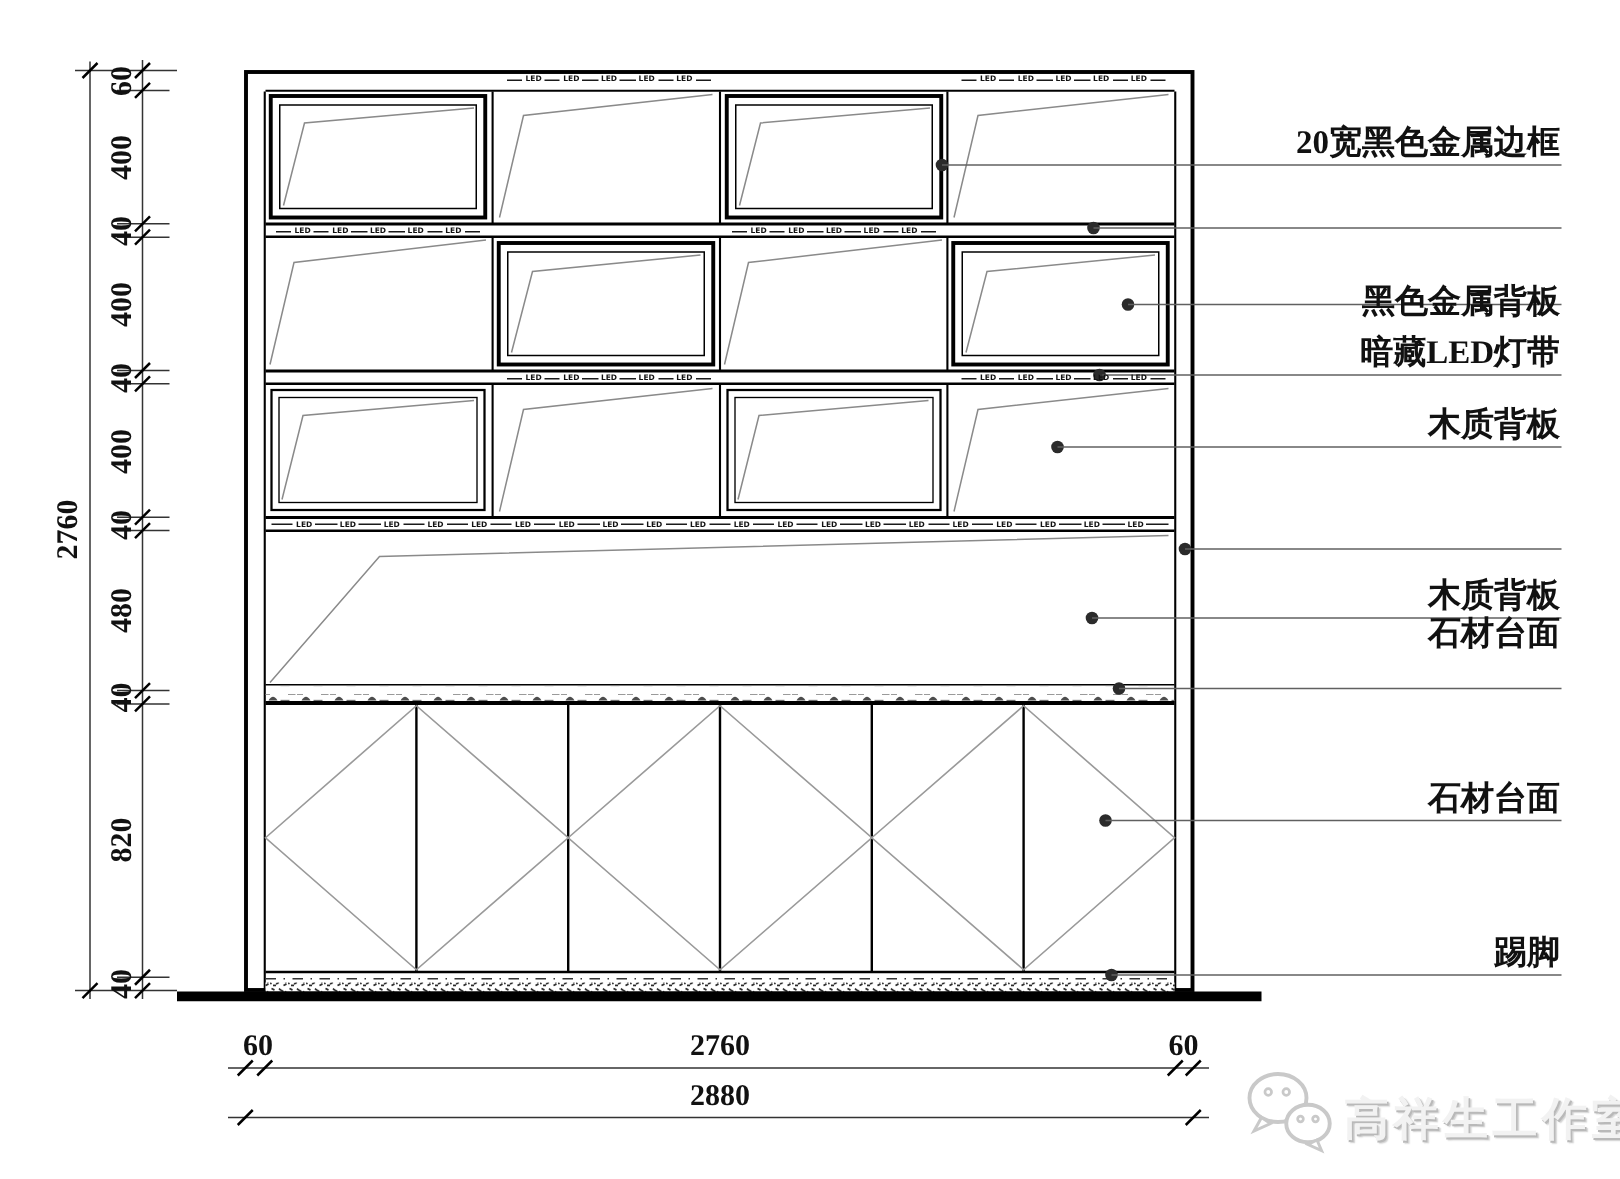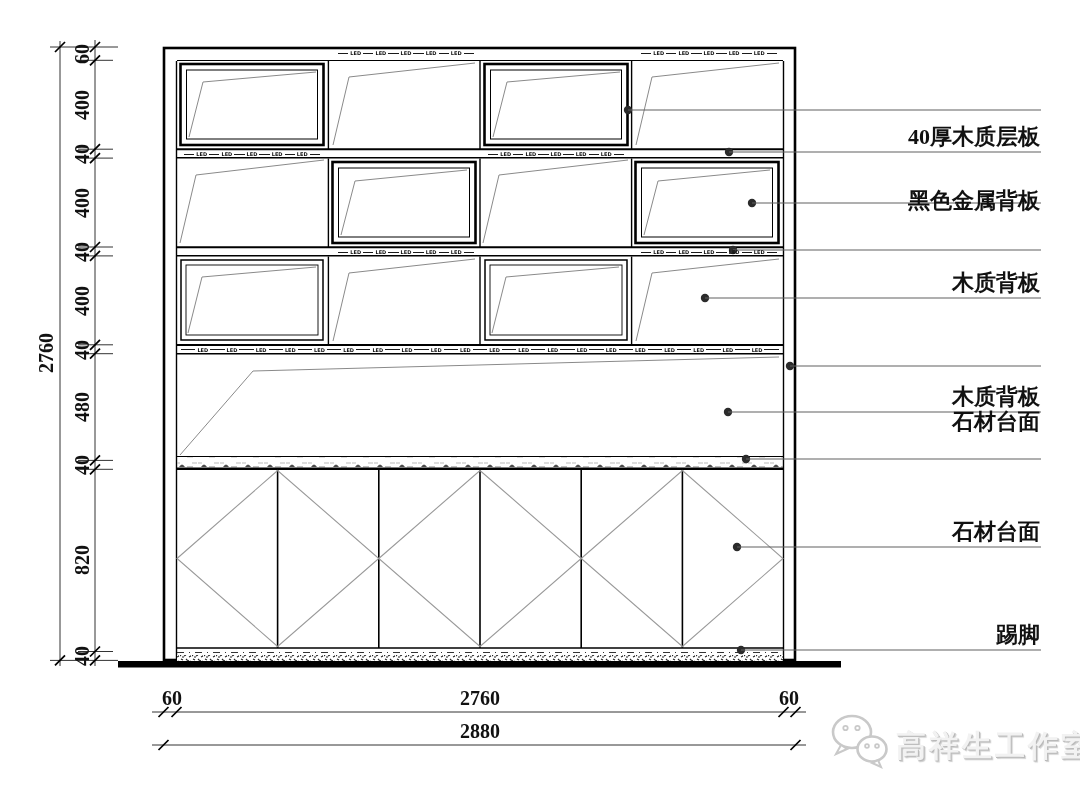--- a/index.html
+++ b/index.html
@@ -318,22 +318,23 @@
       <span class="lt">LED</span>
       <span class="ld"></span>
       <span class="lt">LED</span>
       <span class="ld"></span>
       <span class="lt">LED</span>
       <span class="ld"></span>
       <span class="lt">LED</span>
       <span class="ld"></span>
     </div>
 
-  <div class="callout" style="top:124px;">40厚木质层板</div>
+  <div class="callout" style="top:82px;">20宽黑色金属边框</div>
   <div class="callout" style="top:188px;">黑色金属背板</div>
+  <div class="callout" style="top:222px;">暗藏LED灯带</div>
   <div class="callout" style="top:270px;">木质背板</div>
   <div class="callout" style="top:384px;">木质背板</div>
   <div class="callout" style="top:409px;">石材台面</div>
   <div class="callout" style="top:519px;">石材台面</div>
   <div class="callout" style="top:622px;">踢脚</div>
 
   <div class="dim v" style="left:82px;top:53.5px;">60</div>
   <div class="dim v" style="left:82px;top:104.5px;">400</div>
   <div class="dim v" style="left:82px;top:153.5px;">40</div>
   <div class="dim v" style="left:82px;top:202.5px;">400</div>

